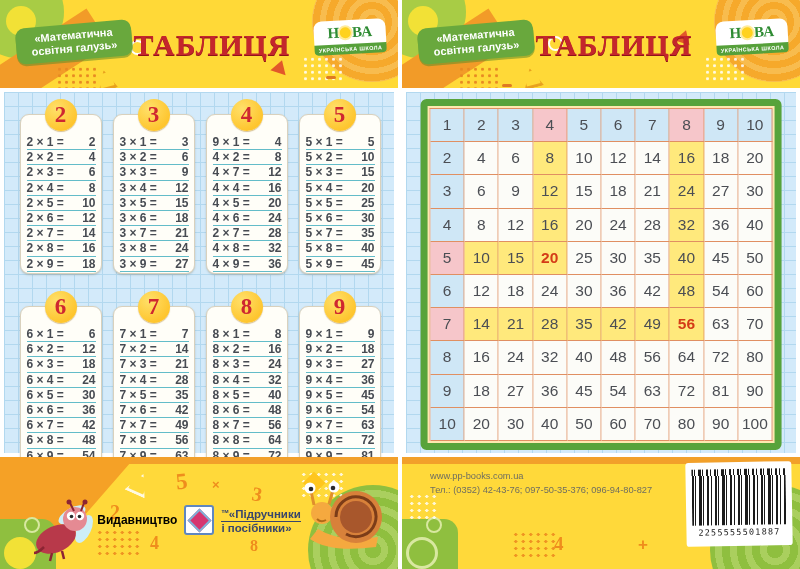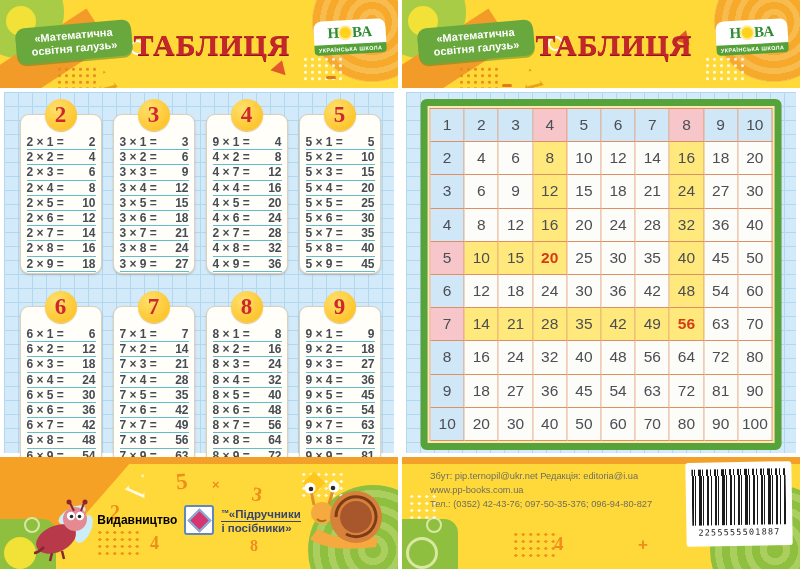--- a/index.html
+++ b/index.html
@@ -700,21 +700,20 @@
           <div class="ydot" style="background:none;border:3px solid #d8e8a0;box-sizing:border-box;"></div>
           <div class="ring"></div>
         </div>
       <div class="foot-rings"></div>
       <div class="tri-out-o" style="right:28px;top:24px;border-color:#e8731e;"></div>
       <div class="fdots" style="left:6px;top:36px;width:30px;"></div>
       <div class="fdots orange" style="left:110px;bottom:8px;"></div>
       <div class="circ-outline" style="left:300px;top:62px;border-color:rgba(255,255,255,.9);"></div>
 
       <div class="contacts">
-        <div>Збут: pip.ternopil@ukr.net    Редакція: editoria@i.ua</div>
         <div>www.pp-books.com.ua</div>
         <div>Тел.: (0352) 42-43-76; 097-50-35-376; 096-94-80-827</div>
       </div>
 
       <div class="decor-num" style="left:318px;top:22px;font-size:22px;">5</div>
       <div class="decor-num" style="left:152px;top:76px;font-size:19px;">4</div>
       <div class="decor-sym" style="left:236px;top:78px;font-size:17px;">+</div>
 
       <div class="barcode">
         <div class="bars"></div>

